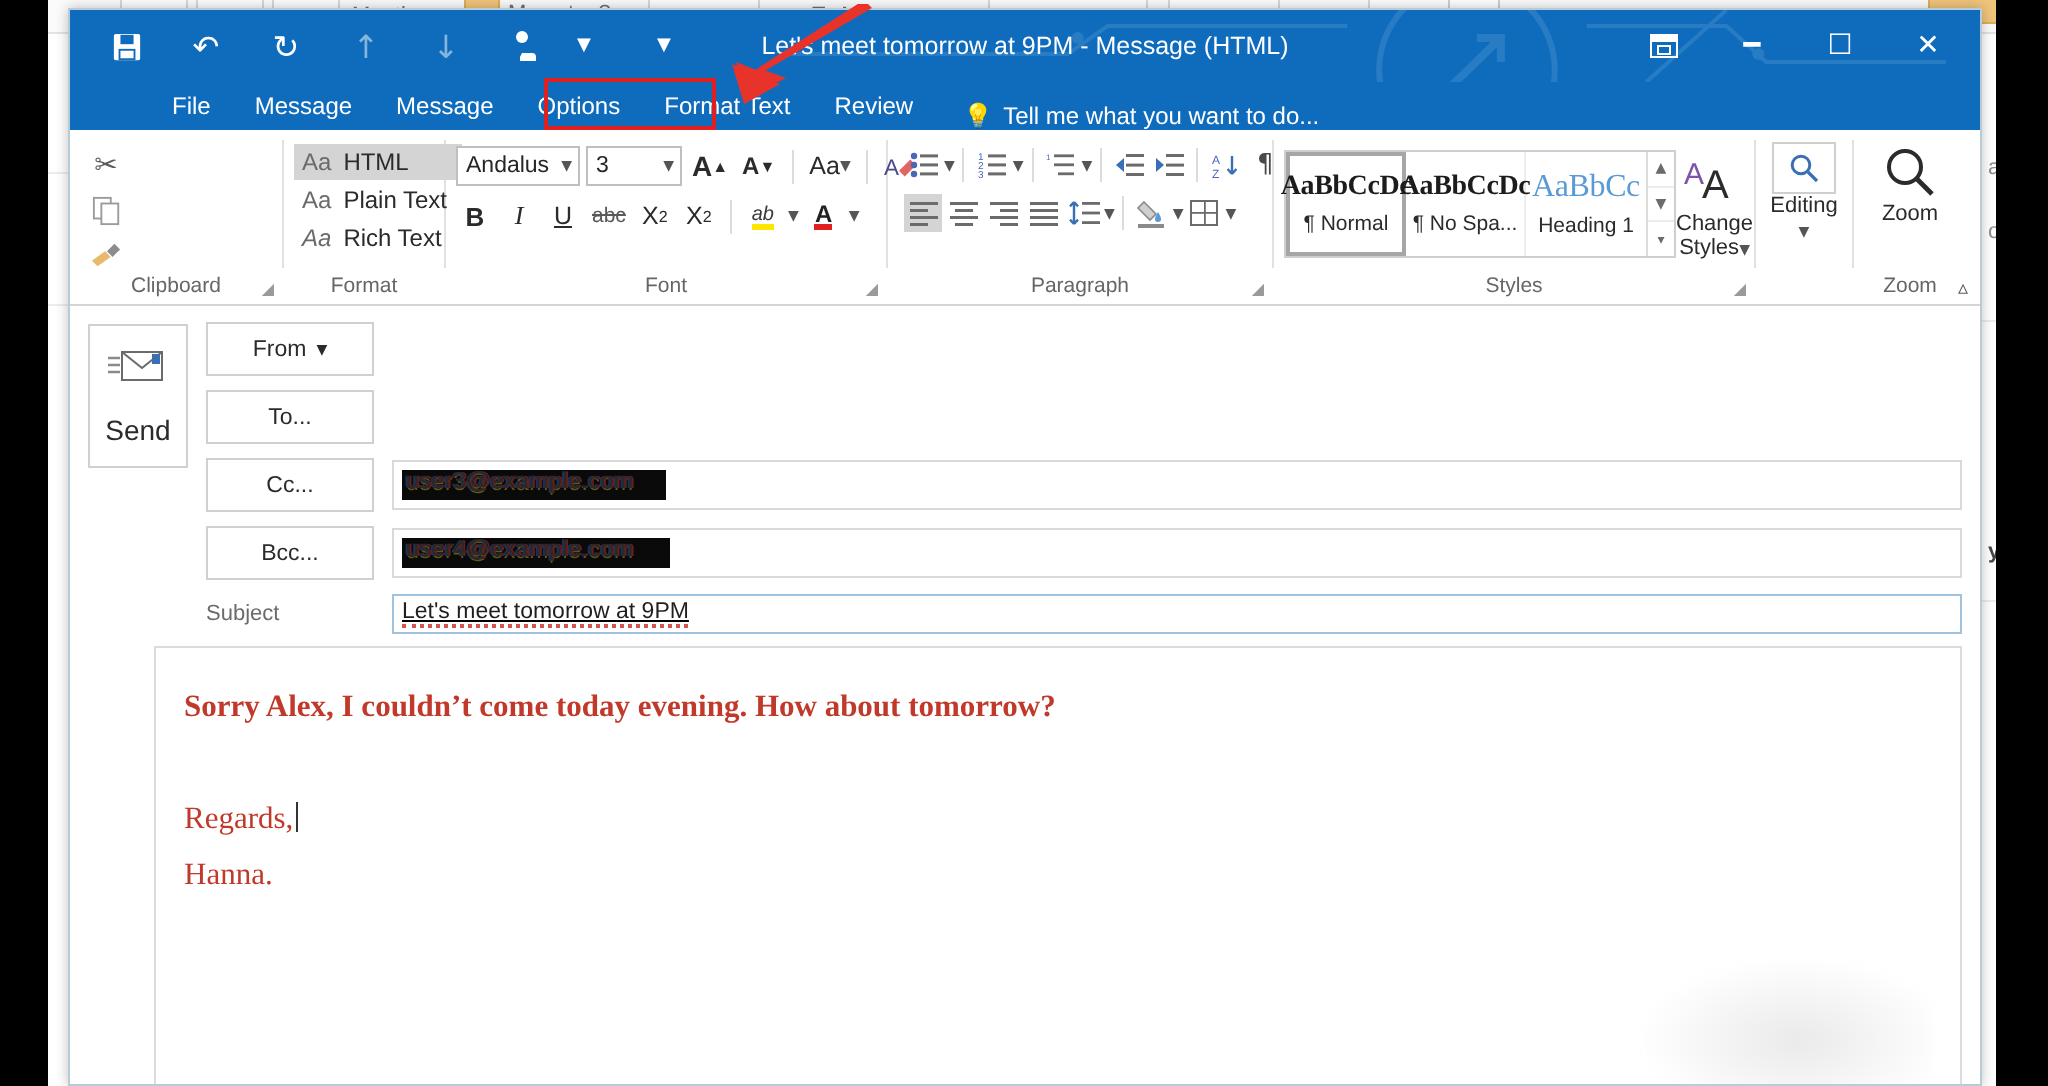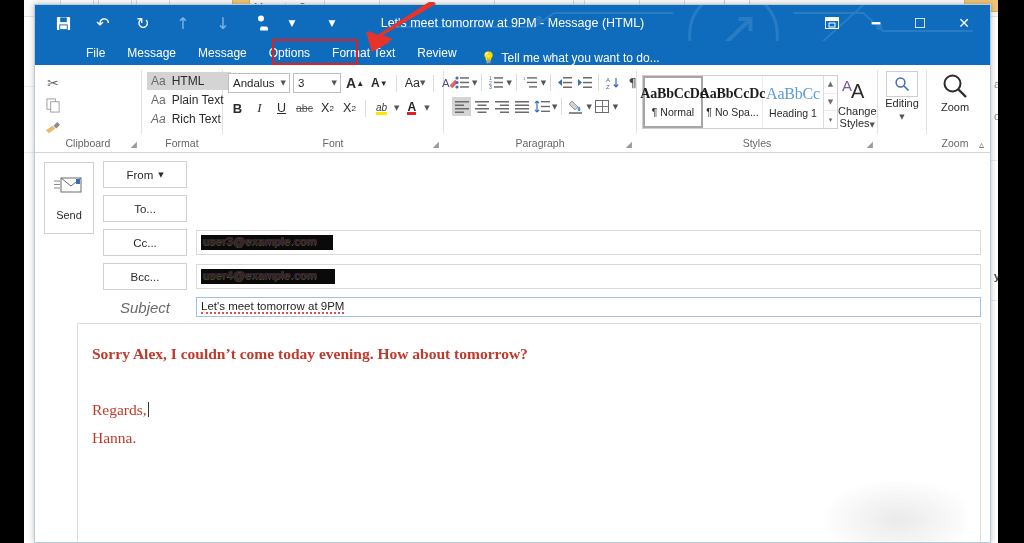--- a/index.html
+++ b/index.html
@@ -163,36 +163,36 @@
 
   .collapse { position:absolute; right:6px; bottom:2px; font-size:10px; color:#5a5a5a;
               font-family:"DejaVu Sans", sans-serif; }
 
   
   .hdr { position: relative; padding: 8px 0 6px 0; background:#fff; }
   .send-col { position:absolute; left: 9px; top: 9px; width: 50px; height: 72px;
               border:1px solid #d0d0d0; background:#fff; display:flex; flex-direction:column;
               align-items:center; justify-content:center; }
   .send-ico { width: 30px; height: 22px; position:relative; }
-  .send-lbl { font-size: 11px; color:#2b2b2b; margin-top: 12px; }
+  .send-lbl { font-size: 14px; color:#2b2b2b; margin-top: 12px; }
 
   .frow { display:flex; align-items:center; height: 27px; margin-bottom: 7px; padding-left: 68px; }
   .frow.subj { height: 20px; margin-bottom: 0; }
   .fbtnlbl {
     width: 84px; height: 27px; border:1px solid #d0d0d0; background:#fff;
     display:flex; align-items:center; justify-content:center; font-size: 11.5px; color:#2b2b2b;
   }
   .fbtnlbl .dd { font-size: 7px; margin-left: 5px; font-family:"DejaVu Sans", sans-serif;}
-  .subjlbl { width: 84px; text-align:center; font-size: 15px; color:#6b6b6b;font-style:italic; }
+  .subjlbl { width: 84px; font-size: 11px; color:#6b6b6b; }
   .finput {
     flex: 1; height: 25px; border:1px solid #d9d9d9; background:#fff; margin-left: 9px;
     margin-right: 9px; display:flex; align-items:center; padding: 0 4px;
   }
   .finput.fromline { border: none; }
-  .finput.subject { height: 20px; border:1px solid #9fc3e0; }
+  .finput.subject { height: 20px; border:1px solid #9fc3e0;text-decoration:underline; }
   .redact {
     height: 15px; background: #0a0a0a; display:inline-block; position: relative;
     overflow:hidden;
   }
   .redact span {
     position:absolute; left:2px; top:0px; font-size:11.5px; color:#2e2e2e;
     white-space:nowrap; letter-spacing:.3px;
     text-shadow: 1px 0 #7a2020, -1px 0 #1a3a6a, 0 1px #6a6a1a;
     opacity:.85;
   }

